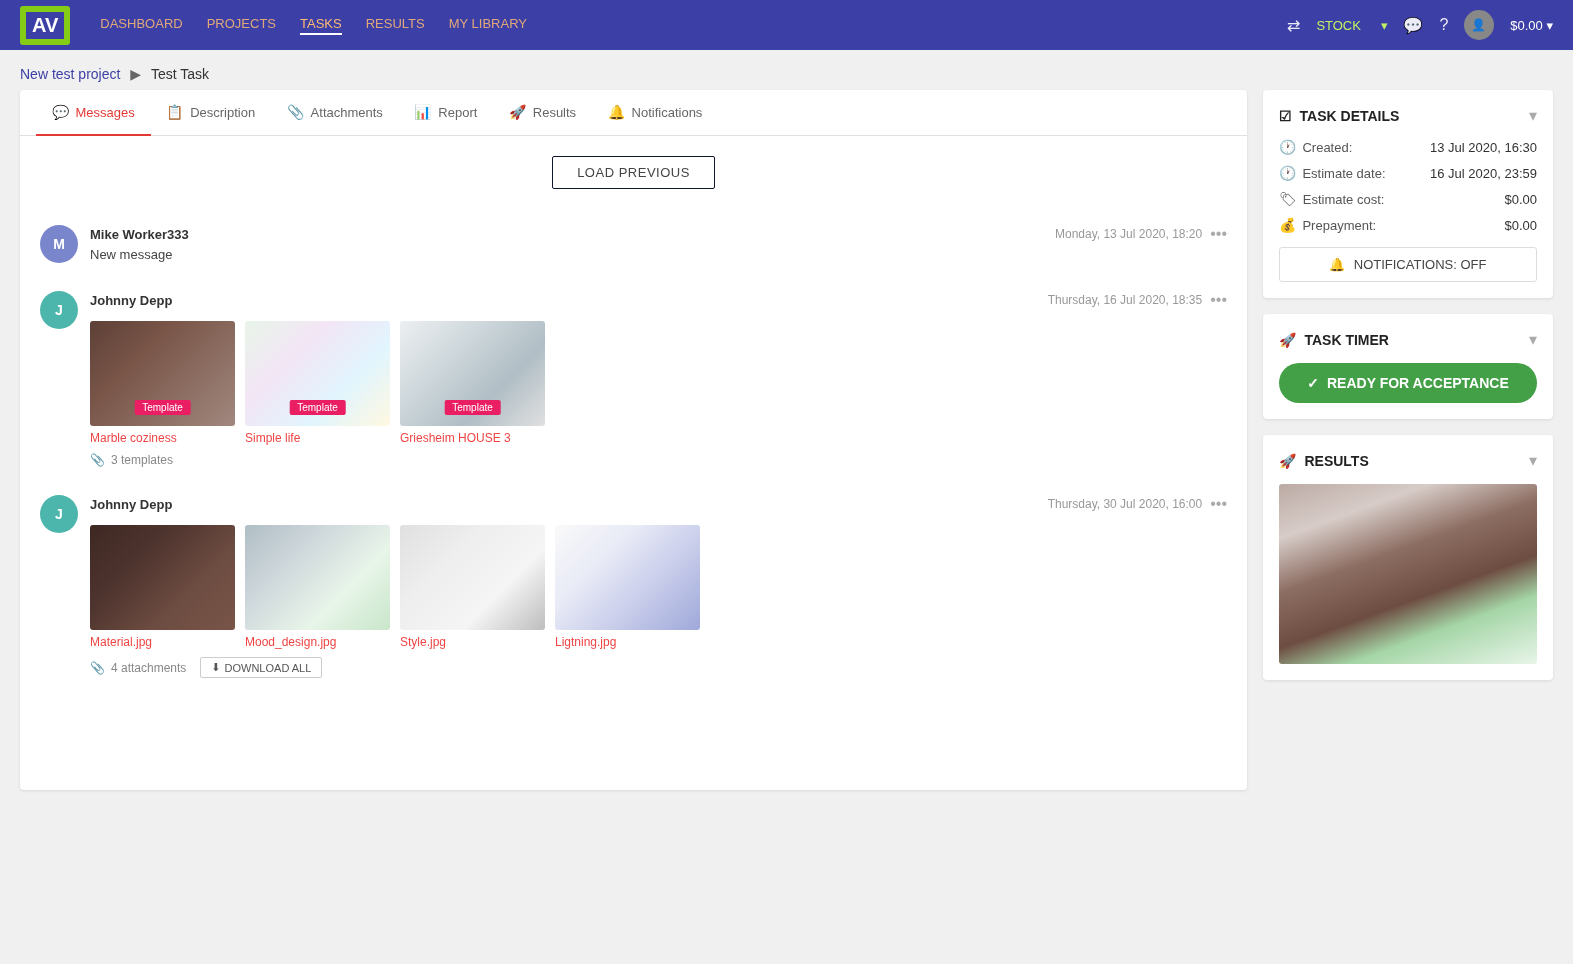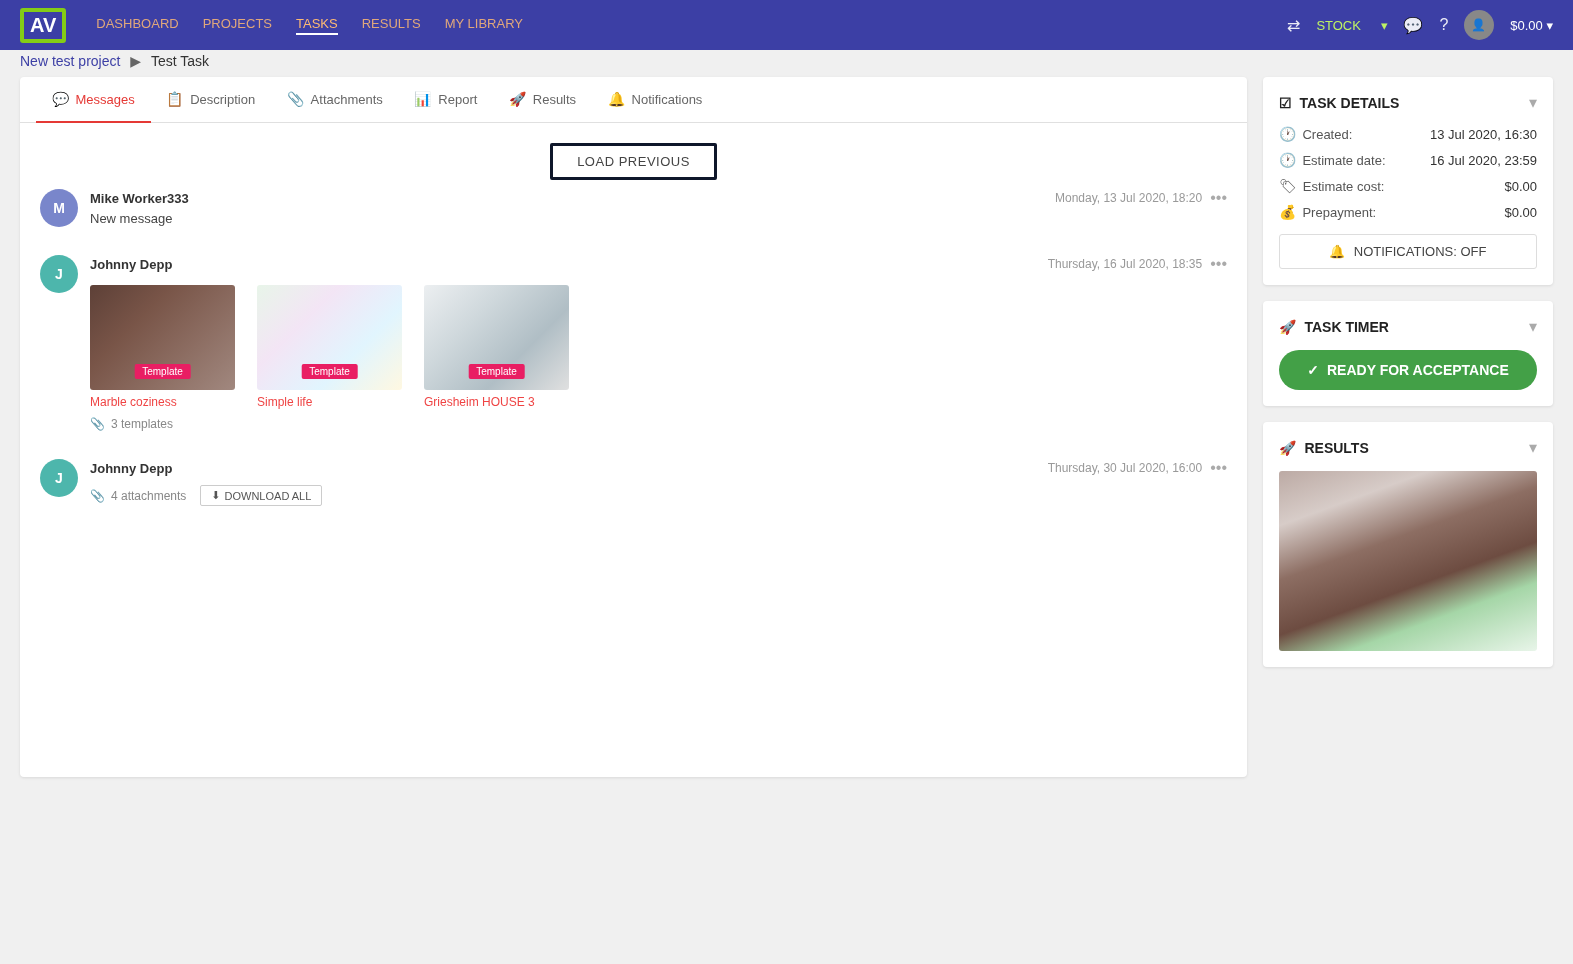--- a/index.html
+++ b/index.html
@@ -11,21 +11,21 @@
       display: flex;
       align-items: center;
       padding: 0 20px;
       height: 50px;
       color: white;
     }
     .header-logo {
       font-weight: bold;
       font-size: 20px;
       margin-right: 30px;
-      border: 4px solid #84cc16;
+      border: 6px solid #84cc16;
       padding: 2px 6px;
       border-radius: 3px;
     }
     .header-nav {
       display: flex;
       gap: 24px;
       flex: 1;
     }
     .header-nav a {
       color: #fdba74;
@@ -72,21 +72,21 @@
       color: white;
     }
     .header-balance {
       color: white;
       font-size: 13px;
       cursor: pointer;
     }
 
     
     .breadcrumb {
-      padding: 3px 20px 8px;
+      padding: 16px 20px 8px;
       font-size: 14px;
     }
     .breadcrumb a {
       color: #3c3fa5;
       text-decoration: none;
     }
     .breadcrumb .sep {
       margin: 0 6px;
       color: #666;
     }
@@ -134,23 +134,23 @@
     }
     .tab-icon { font-size: 14px; }
 
     
     .messages-area {
       padding: 20px;
     }
 
     .load-previous-btn {
       display: block;
-      margin: 0 auto 9px;
+      margin: 0 auto 36px;
       background: white;
-      border: 3px solid #0f172a;
+      border: 1px solid #0f172a;
       padding: 8px 24px;
       font-size: 13px;
       cursor: pointer;
       border-radius: 2px;
       letter-spacing: 0.5px;
       color: #444;
     }
 
     .message-item {
       display: flex;
@@ -191,21 +191,21 @@
       gap: 8px;
       color: #999;
       font-size: 12px;
     }
     .message-dots { cursor: pointer; font-size: 16px; color: #aaa; }
     .message-text { font-size: 13px; color: #444; }
 
     
     .image-grid {
       display: flex;
-      gap: 22px;
+      gap: 10px;
       margin-top: 12px;
       flex-wrap: wrap;
     }
     .image-item {
       position: relative;
       width: 145px;
     }
     .image-thumb {
       width: 145px;
       height: 105px;
@@ -493,20 +493,38 @@
       <div class="message-item">
         <div class="avatar-circle avatar-johnny2">J</div>
         <div class="message-body">
           <div class="message-header">
             <span class="message-author">Johnny Depp</span>
             <div class="message-meta">
               <span>Thursday, 30 Jul 2020, 16:00</span>
               <span class="message-dots">•••</span>
             </div>
           </div>
+          <div class="image-grid">
+            <div class="image-item">
+              <div class="image-thumb img-material"></div>
+              <div class="image-label">Material.jpg</div>
+            </div>
+            <div class="image-item">
+              <div class="image-thumb img-mood"></div>
+              <div class="image-label">Mood_design.jpg</div>
+            </div>
+            <div class="image-item">
+              <div class="image-thumb img-style"></div>
+              <div class="image-label">Style.jpg</div>
+            </div>
+            <div class="image-item">
+              <div class="image-thumb img-lightning"></div>
+              <div class="image-label">Ligtning.jpg</div>
+            </div>
+          </div>
           <div class="attachments-info">
             <span>📎</span>
             <span>4 attachments</span>
             <button class="download-all-btn">
               <span>⬇</span>
               <span>DOWNLOAD ALL</span>
             </button>
           </div>
         </div>
       </div>

